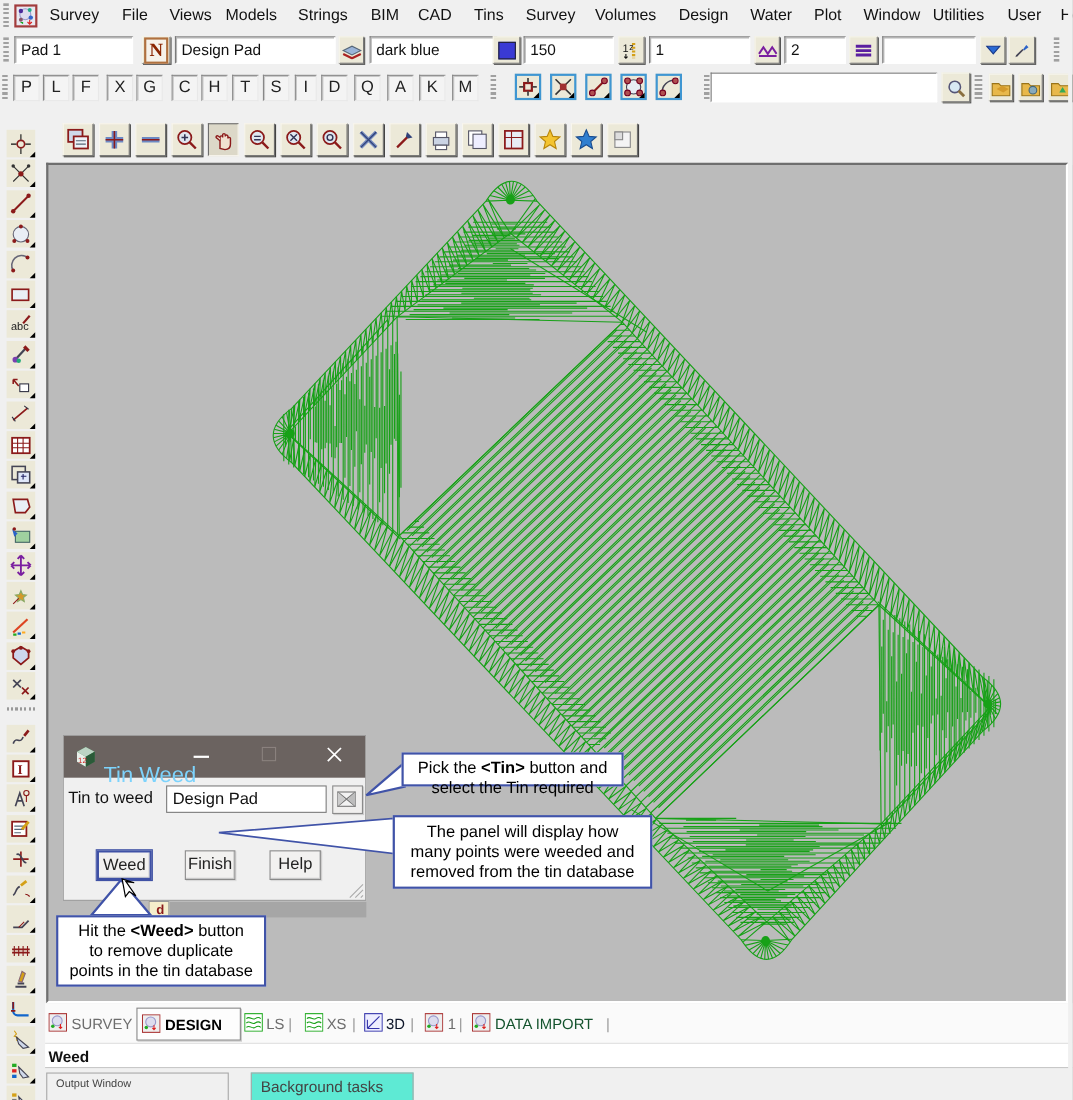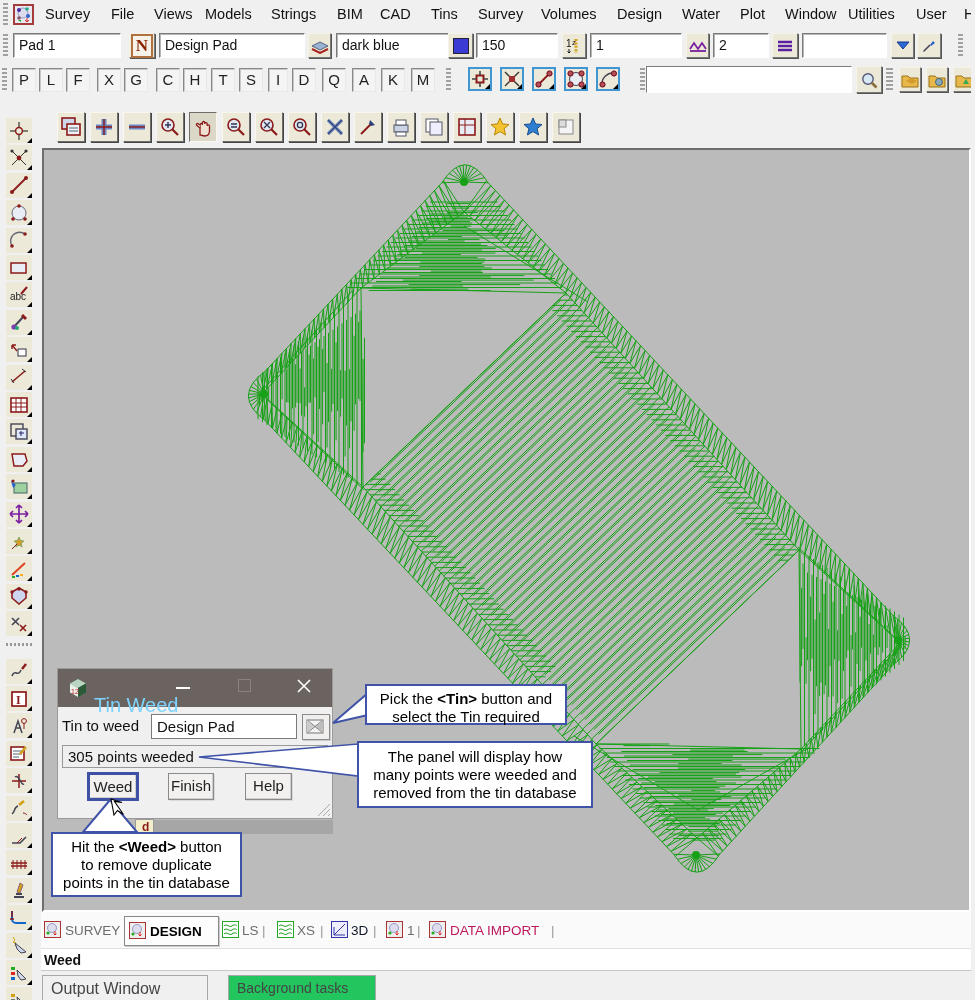--- a/index.html
+++ b/index.html
@@ -595,40 +595,39 @@
  <span style="position:absolute;left:4px;top:48px;font-size:15px">Tin to weed</span>
  <div class="abs" style="left:93px;top:45px;width:146px;height:25px;background:#fff;border:1px solid #7a7a7a;font-size:15px;padding:3px 0 0 5px">Design Pad</div>
  <div class="abs" style="left:244px;top:45px;width:28px;height:26px;background:#f0efee;border:1px solid #8a8a8a;box-shadow:1px 1px 0 #ccc">
   <svg width="20" height="17" style="margin:4px 0 0 3px">
         <rect x="1" y="1" width="16" height="13" fill="#f2f2f2" stroke="#777"></rect>
         <path d="M1 1l16 13M17 1L1 14" stroke="#777"></path>
         <path d="M1 1v13l7-6.5z" fill="#cccccc"></path>
         <path d="M17 1v13l-7-6.5z" fill="#bdbdbd"></path>
       </svg>
  </div>
- <div class="abs" style="left:4px;top:76px;width:266px;height:23px;background:#efefef;border:1px solid #999;font-size:15px;padding:2px 0 0 5px;color:#111">305 points weeded</div>
  <div class="dlgbtn" style="left:30px;top:104px;width:50px;height:27px;border:2px solid #3f51a5;outline:1px solid #3f51a5;font-weight:normal">Weed</div>
  <div class="dlgbtn" style="left:110px;top:104px;width:46px">Finish</div>
  <div class="dlgbtn" style="left:187px;top:104px;width:47px">Help</div>
  <svg width="16" height="16" style="position:absolute;right:1px;bottom:1px">
       <path d="M15 3L3 15M15 8l-7 7M15 13l-2 2" stroke="#aaa"></path>
     </svg>
 </div>
 
 <svg width="20" height="24" style="position:absolute;left:109px;top:797px;z-index:40">
     <path d="M2 2l3 16 3.5-4.5 6 4-9-13 7.5 1z" fill="#fff" stroke="#000" stroke-width="1.1"></path>
   </svg>
 
 <div class="abs" style="left:135px;top:820px;width:198px;height:14px;background:#a6a6a6;z-index:18"></div>
 <div class="abs" style="left:135px;top:819px;width:19px;height:15px;background:#f5eecb;border:1px solid #999;z-index:19;font-size:12px;color:#8b1a1a;padding-left:6px;font-weight:bold">d</div>
 
 <svg width="40" height="40" style="position:absolute;left:330px;top:690px;z-index:29">
     <path d="M3 33L38 3v22z" fill="#fff" stroke="#4053a8" stroke-width="2"></path>
   </svg>
-<div class="callout" style="left:365px;top:684px;width:202px;height:41px;padding-top:4px">Pick the <b>&lt;Tin&gt;</b> button and<br>select the Tin required</div>
+<div class="callout" style="left:365px;top:684px;width:202px;height:31px;padding-top:4px">Pick the <b>&lt;Tin&gt;</b> button and<br>select the Tin required</div>
 <svg width="162" height="70" style="position:absolute;left:198px;top:740px;z-index:29">
     <path d="M1 17L160 4v32z" fill="#fff" stroke="#4053a8" stroke-width="1.6"></path>
   </svg>
 <div class="callout" style="left:357px;top:741px;width:236px;height:67px;padding-top:5px">The panel will display how<br>many points were weeded and<br>removed from the tin database</div>
 <svg width="80" height="36" style="position:absolute;left:78px;top:798px;z-index:28">
     <path d="M32 2L5 34h54z" fill="#fff" stroke="#4053a8" stroke-width="2"></path>
   </svg>
 <div class="callout" style="left:51px;top:832px;width:191px;height:65px;padding-top:4px">Hit the <b>&lt;Weed&gt;</b> button<br>to remove duplicate<br>points in the tin database</div>
 
 <div class="abs" style="left:41px;top:912px;width:934px;height:36px;background:#fafafa;z-index:10">
@@ -673,23 +672,23 @@
       <path d="M11 10v4M9.5 12.5L11 14l1.5-1.5" stroke="#d22" fill="none"></path>
     </svg>
  <span style="position:absolute;left:366px;top:11px;color:#6d6d6d;font-size:13.5px">1</span>
  <span style="position:absolute;left:376px;top:11px;color:#999;font-size:13.5px">|</span>
  <svg width="17" height="17" style="position:absolute;left:388px;top:9px">
       <rect x="0.5" y="0.5" width="16" height="16" fill="#eee" stroke="#a33"></rect>
       <circle cx="8" cy="7" r="4.5" fill="#dde" stroke="#99c"></circle>
       <circle cx="4" cy="12" r="1.6" fill="#2a2"></circle>
       <path d="M11 10v4M9.5 12.5L11 14l1.5-1.5" stroke="#d22" fill="none"></path>
     </svg>
- <span style="position:absolute;left:409px;top:11px;color:#be185d;font-size:13.5px">DATA IMPORT</span>
+ <span style="position:absolute;left:409px;top:11px;color:#14532d;font-size:13.5px">DATA IMPORT</span>
  <span style="position:absolute;left:510px;top:11px;color:#999;font-size:13.5px">|</span>
 </div>
 <div class="abs" style="left:41px;top:948px;width:934px;height:22px;background:#fff;z-index:10;border-top:1px solid #e0e0e0">
  <span style="position:absolute;left:3px;top:3px;font-weight:bold;font-size:14px">Weed</span>
 </div>
 <div class="abs" style="left:41px;top:970px;width:934px;height:30px;background:#f0f0f0;z-index:10;border-top:1px solid #c8c8c8">
- <div class="abs" style="left:1px;top:4px;width:166px;height:26px;background:#f0f0f0;border:1px solid #a8a8a8;color:#444;font-size:16px;padding:4px 16px 0 8px">Output Window</div>
- <div class="abs" style="left:187px;top:4px;width:148px;height:26px;background:#22c55e;border:1px solid #a8a8a8;color:#444;font-size:14px;padding:4px 0 0 8px">Background tasks</div>
+ <div class="abs" style="left:1px;top:4px;width:166px;height:26px;background:#f0f0f0;border:1px solid #a8a8a8;color:#444;font-size:10px;padding:4px 16px 0 8px">Output Window</div>
+ <div class="abs" style="left:187px;top:4px;width:148px;height:26px;background:#5eead4;border:1px solid #a8a8a8;color:#444;font-size:14px;padding:4px 0 0 8px">Background tasks</div>
 </div>
 <div class="abs" style="left:971px;top:0;width:4px;height:1000px;background:#f0f0f0;z-index:11"></div>
 
 </body></html>

